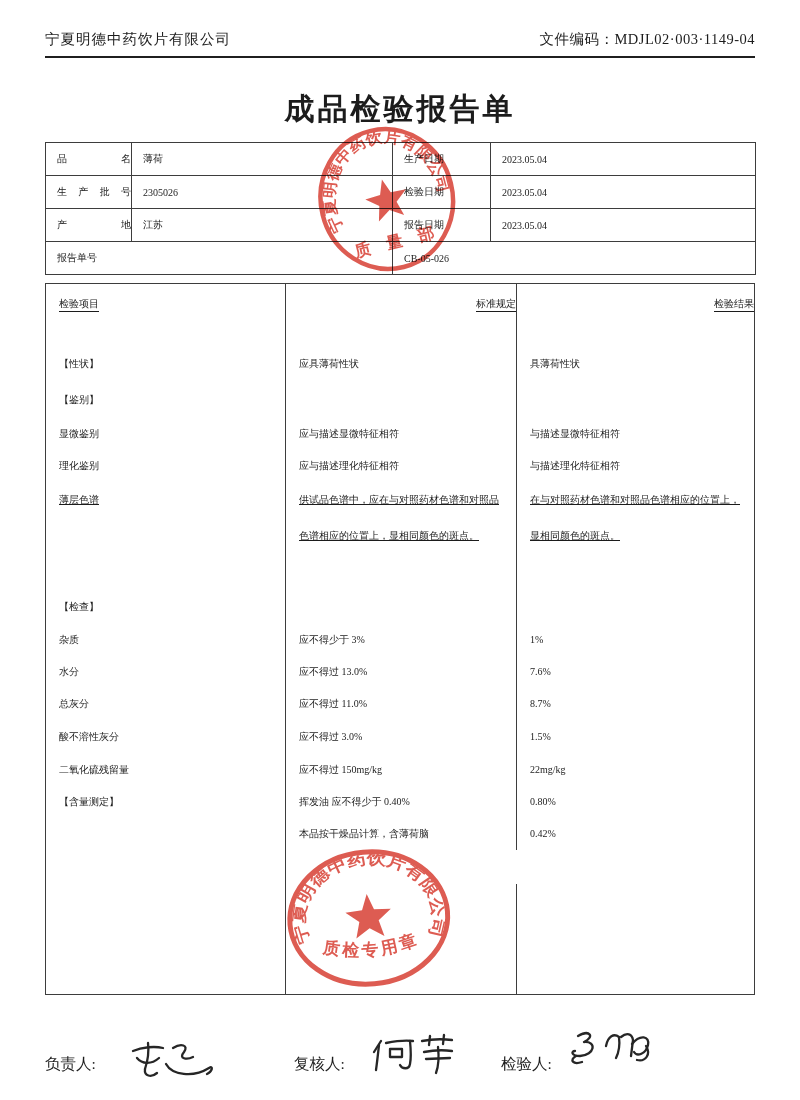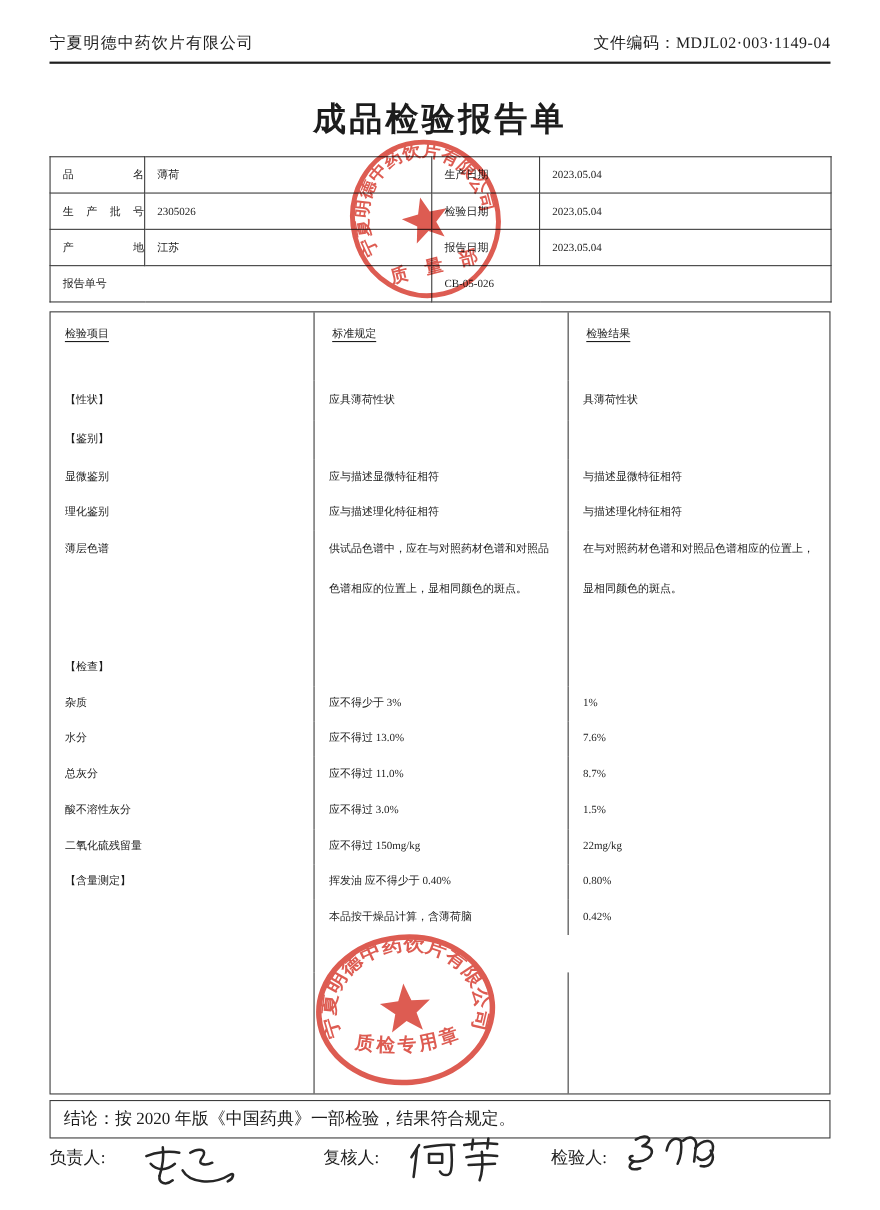--- a/index.html
+++ b/index.html
@@ -41,35 +41,35 @@
     margin:8px 45px 0;width:710px;box-sizing:border-box;
     border:1.4px solid #3d3d3d;font-size:10px;
   }
   .mr{display:grid;grid-template-columns:239px 231px 238px;}
   .mc{padding-left:13px;box-sizing:border-box;}
   .mc2,.mc3{border-left:1.4px solid #3d3d3d;}
   .rh62{height:62px;} .rh62 .mc{line-height:22px;padding-top:9px;}
   .rh36 .mc{height:36px;line-height:36px;}
   .rh34 .mc{height:34px;line-height:34px;}
   .rh32 .mc{height:32px;line-height:32px;}
-  .rh108 .mc{height:108px;line-height:36px;padding-top:0;padding-right:8px;}
+  .rh108 .mc{height:108px;line-height:36px;padding-top:0;padding-right:8px;text-decoration:underline;}
   .rh110 .mc{height:110px;}
   .hcell{text-decoration:underline;text-underline-offset:4px;}
-  .center{text-align:left;padding-left:16px;}
+  .center{text-align:right;padding-left:16px;}
 
   
   .conclusion{
     margin:5px 45px 0;width:710px;box-sizing:border-box;
     border:1.4px solid #3d3d3d;height:35px;line-height:33px;
     font-size:15.5px;padding-left:12px;
   }
 
   
   .footer{position:absolute;left:0;top:1036px;width:800px;height:64px;font-size:15.5px;}
-  .sig-label{position:absolute;top:6px;white-space:nowrap;}
+  .sig-label{position:absolute;top:18px;white-space:nowrap;}
   .lab-resp{left:45px;} .lab-rev{left:294px;} .lab-insp{left:501px;}
   .sig{position:absolute;}
   .sig path{stroke:#262626;stroke-width:2.3;fill:none;stroke-linecap:round;stroke-linejoin:round;}
   .sig-1{left:118px;top:0px;}
   .sig-2{left:366px;top:-4px;}
   .sig-3{left:558px;top:-14px;}
 
   
   .stamp{position:absolute;mix-blend-mode:multiply;opacity:.88;pointer-events:none;}
   .stamp-top{left:312px;top:121px;transform:rotate(-14deg);}
@@ -196,23 +196,20 @@
       <div class="mc"></div>
       <div class="mc mc3"></div>
     </div>
     <div class="mr rh110">
       <div class="mc"></div>
       <div class="mc mc2"></div>
       <div class="mc mc3"></div>
     </div>
   </div>
 
-  <div class="conclusion">
-    <span>结论：按 2020 年版《中国药典》一部检验，结果符合规定。</span>
-  </div>
 
   <div class="footer">
     <span class="sig-label lab-resp">负责人:</span>
     <svg class="sig sig-1" width="112" height="58" viewBox="0 0 112 58" title="李远">
       <path d="M30,7 C31,15 30,24 27,33"></path>
       <path d="M15,15 C24,11 37,10 45,12"></path>
       <path d="M19,22 C24,28 33,29 41,22"></path>
       <path d="M27,33 C26,40 33,42 39,37"></path>
       <path d="M55,12 C63,7 71,9 66,16 C60,23 69,24 75,21"></path>
       <path d="M48,28 C54,39 75,42 91,32 C96,29 94,36 89,38"></path>

